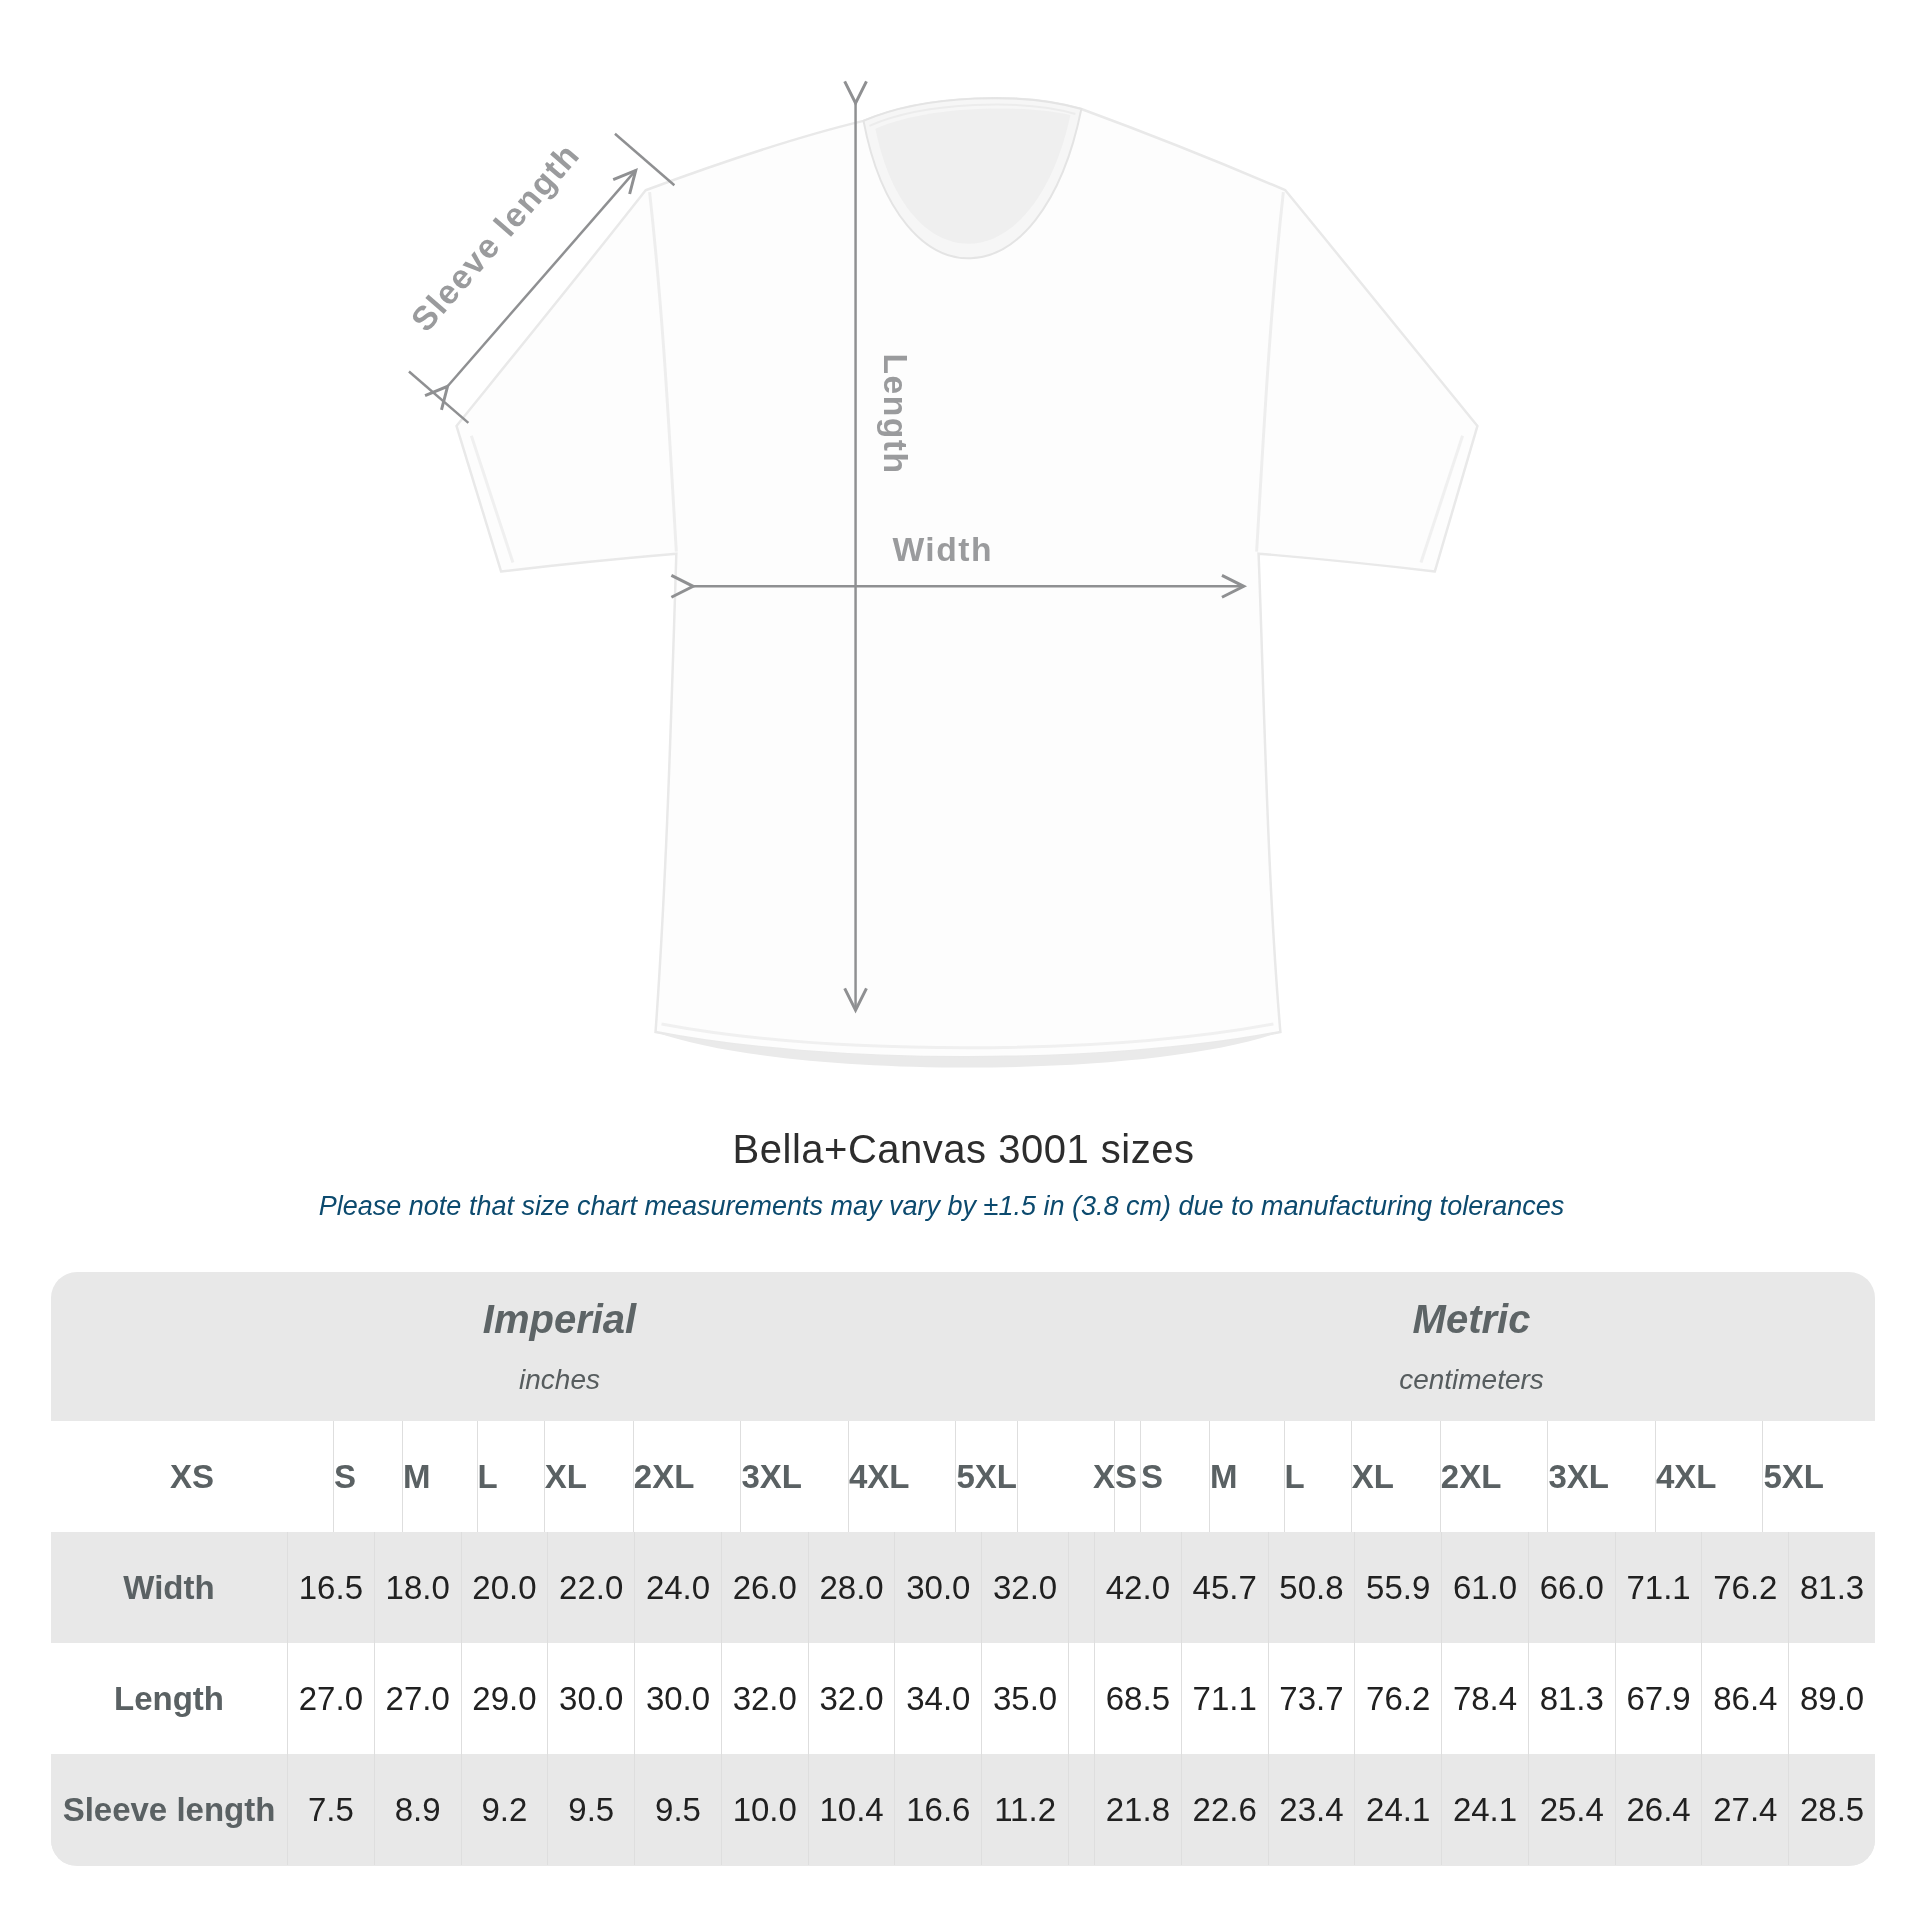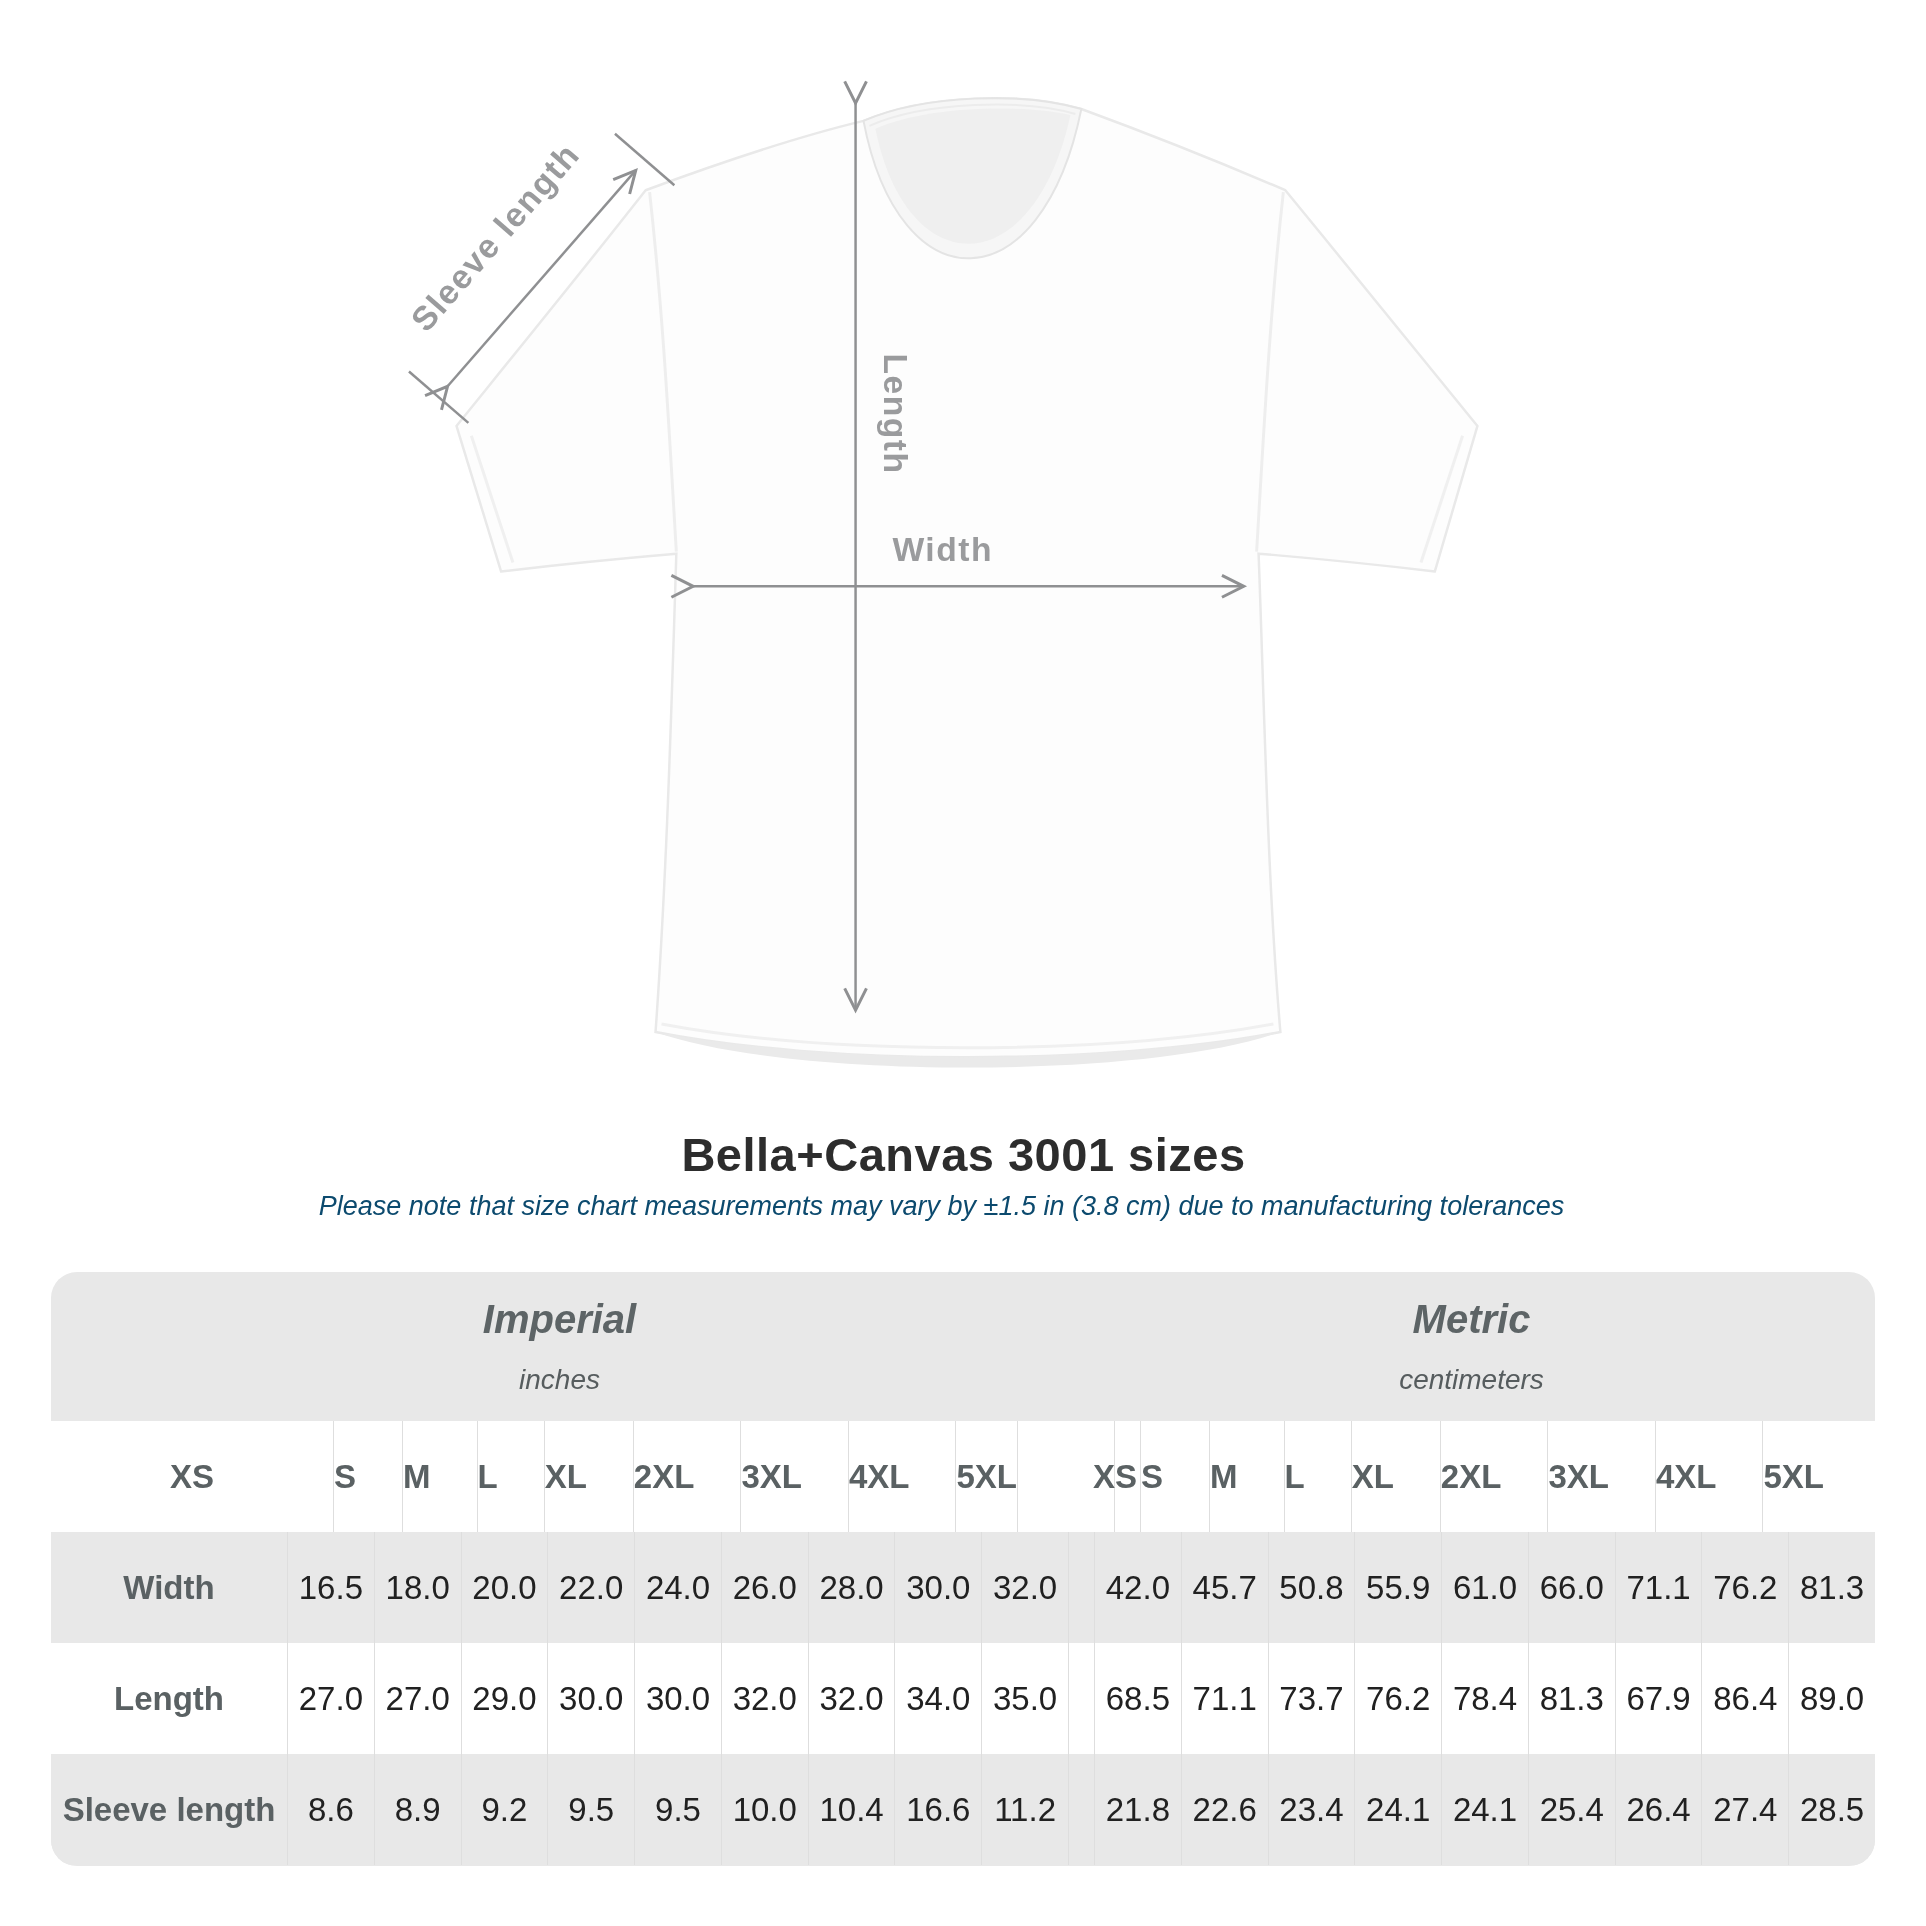--- a/index.html
+++ b/index.html
@@ -6,21 +6,21 @@
   body{
     width:1927px;height:1927px;position:relative;overflow:hidden;
     background:#ffffff;
     font-family:"Liberation Sans", sans-serif;
   }
   
   .shirt-stage{position:absolute;top:0;left:0;width:1927px;height:1238px;}
   
   .chart-title{
     position:absolute;top:1127px;left:0;width:1927px;
-    text-align:center;font-size:47px;font-weight:bold;color:#2d2d2d;letter-spacing:0.5px;
+    text-align:center;font-size:40px;font-weight:normal;color:#2d2d2d;letter-spacing:0.5px;
   }
   .chart-subtitle{
     position:absolute;top:1191px;left:0;width:1787px;
     text-align:center;font-size:27px;font-style:italic;color:#0c4a6e;padding-left:48px;
   }
   
   .panel{
     position:absolute;left:51px;top:1272px;width:1824px;height:594px;
     background:#e8e8e8;border-radius:26px;overflow:hidden;
   }
@@ -182,21 +182,21 @@
         <div class="cell num-cell">73.7</div>
         <div class="cell num-cell">76.2</div>
         <div class="cell num-cell">78.4</div>
         <div class="cell num-cell">81.3</div>
         <div class="cell num-cell">67.9</div>
         <div class="cell num-cell">86.4</div>
         <div class="cell num-cell">89.0</div>
       </div>
       <div class="grid-row trow r-gray">
         <div class="cell label-cell">Sleeve length</div>
-        <div class="cell num-cell">8.6</div>
+        <div class="cell num-cell">7.5</div>
         <div class="cell num-cell">8.9</div>
         <div class="cell num-cell">9.2</div>
         <div class="cell num-cell">9.5</div>
         <div class="cell num-cell">9.5</div>
         <div class="cell num-cell">10.0</div>
         <div class="cell num-cell">10.4</div>
         <div class="cell num-cell">16.6</div>
         <div class="cell num-cell">11.2</div>
         <div class="cell spacer"></div>
         <div class="cell num-cell">21.8</div>

